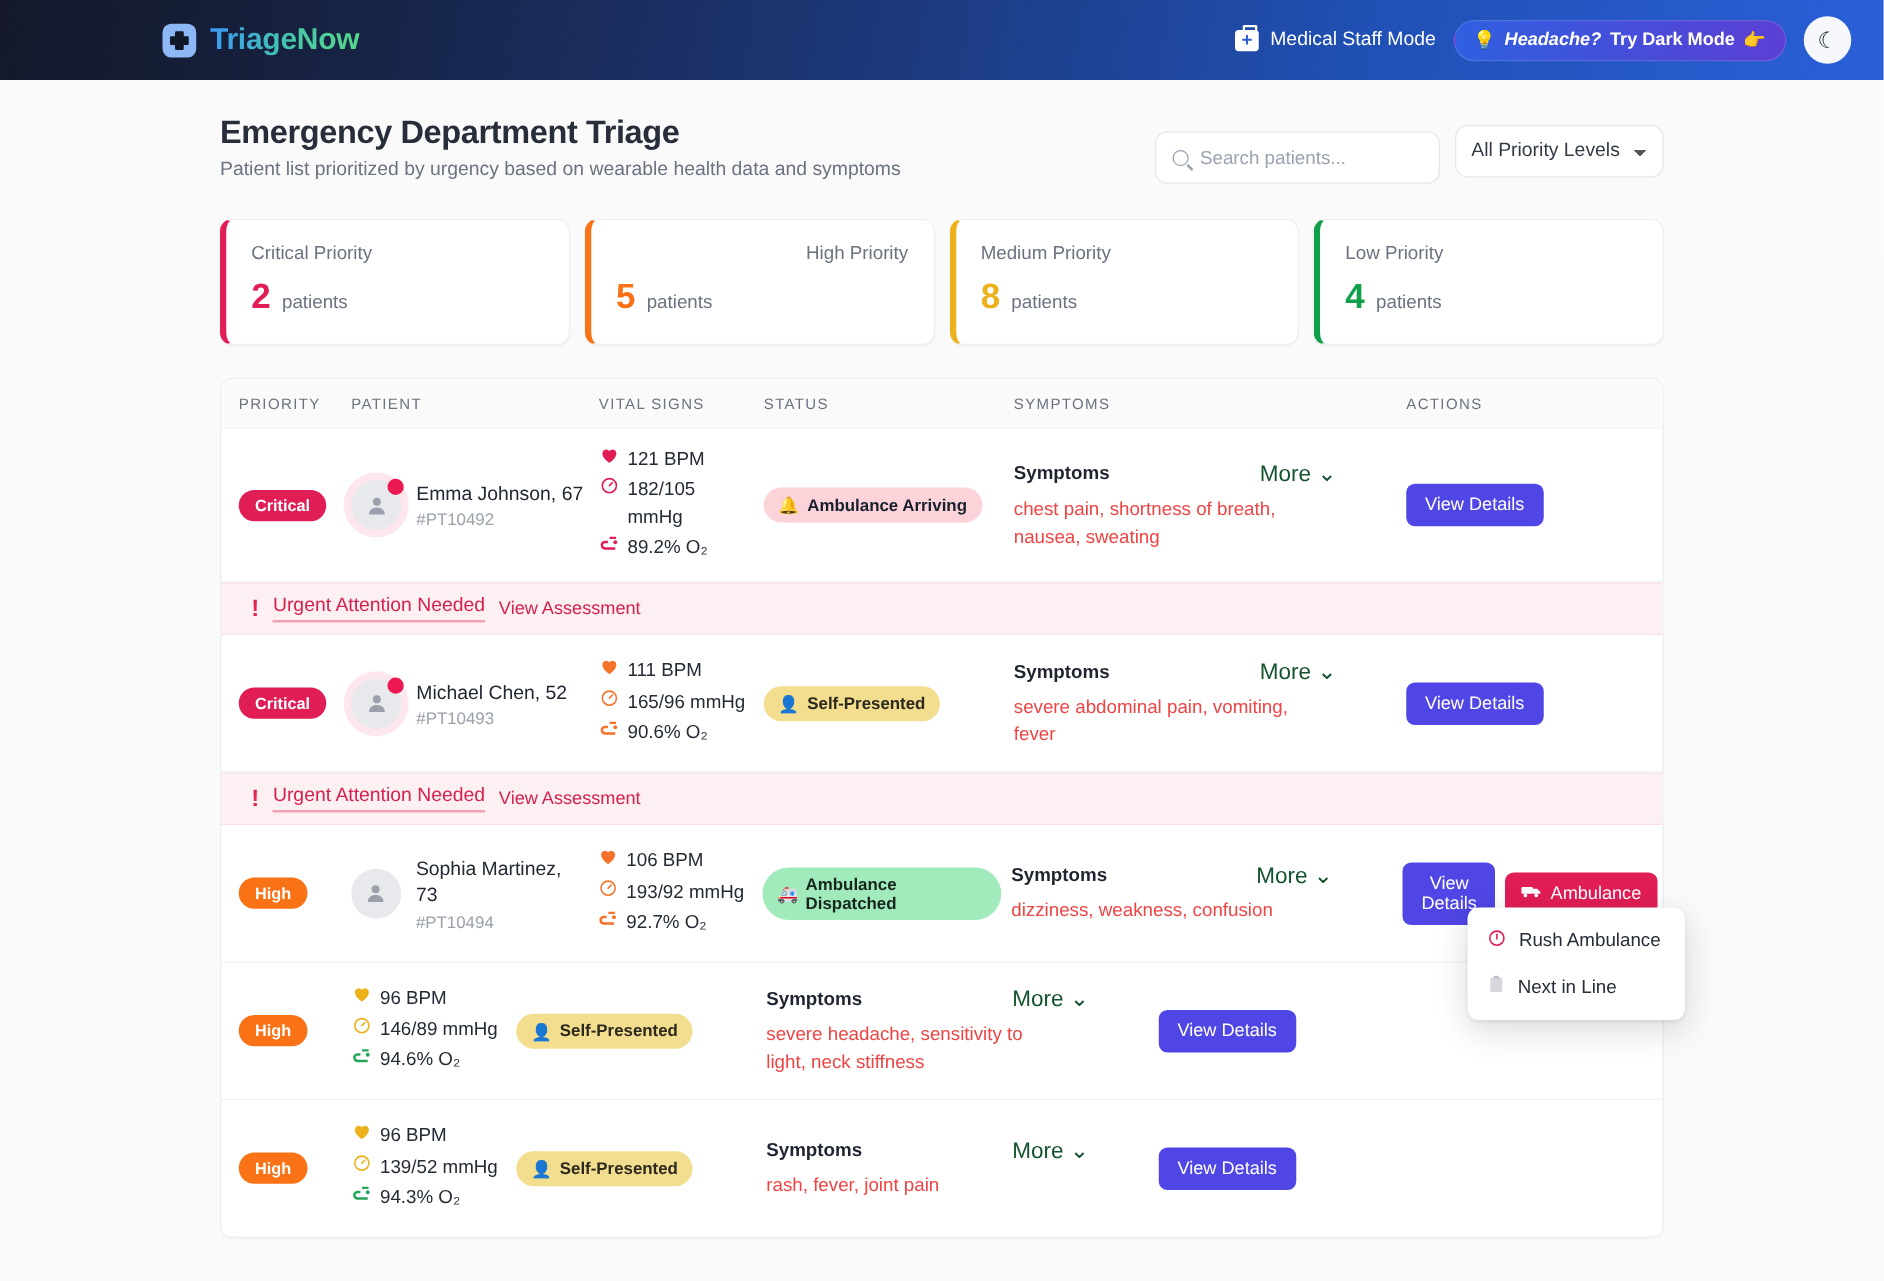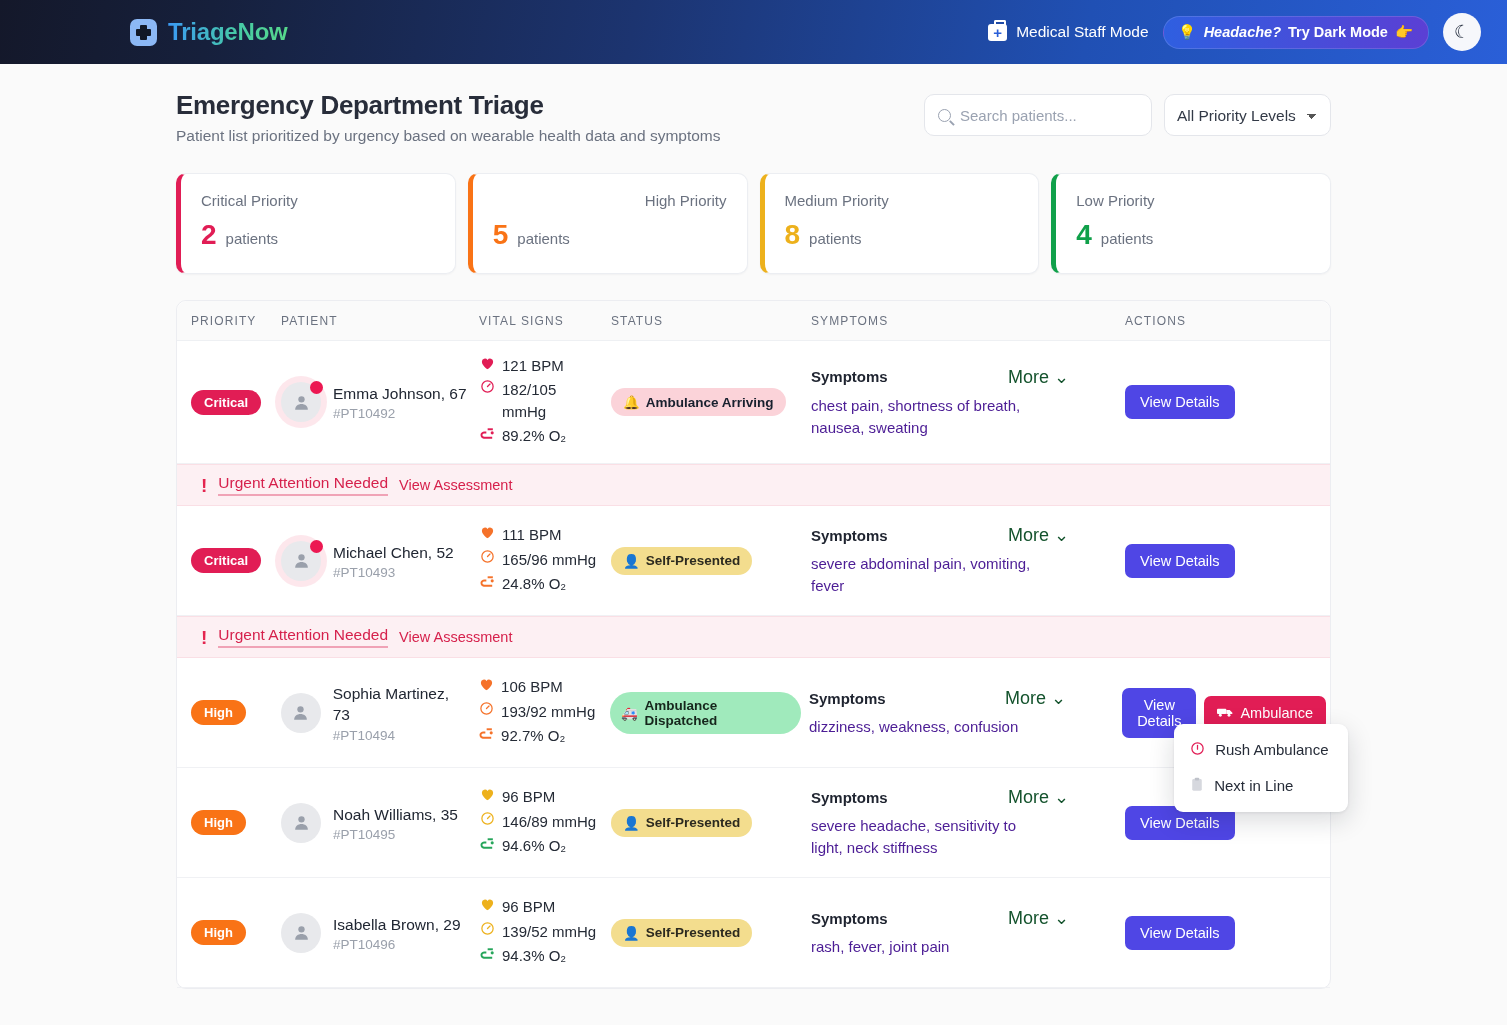--- a/index.html
+++ b/index.html
@@ -78,21 +78,21 @@
   .page { padding: 0 176px; }
   .page-head {
     display: flex; align-items: flex-start; justify-content: space-between;
     padding-top: 26px;
   }
   .page-title { font-size: 26px; font-weight: bold; color: #282d3a; letter-spacing: -0.3px; }
   .page-sub { font-size: 15.5px; color: #6b7280; margin-top: 6px; }
   .head-tools { display: flex; gap: 12px; align-items: center; padding-top: 4px; }
   .search-box {
     width: 228px; height: 42px; border: 1px solid #e4e6eb; border-radius: 10px;
-    background: #fff; display: flex; align-items: center; gap: 9px; padding: 0 13px;
+    background: #fff; display: flex; align-items: center; gap: 9px; padding: 0 13px; margin-top: 11px;
   }
   .search-box input {
     border: none; outline: none; font-size: 15px; color: #374151;
     font-family: inherit; background: transparent; width: 100%;
   }
   .search-box input::placeholder { color: #9aa2b1; }
   .mag { width: 13px; height: 13px; border: 1.8px solid #9aa2b1; border-radius: 50%; position: relative; flex: none; }
   .mag::after { content: ""; position: absolute; right: -5px; bottom: -3px; width: 6px; height: 1.8px; background: #9aa2b1; transform: rotate(45deg); }
   .priority-select {
     height: 42px; border: 1px solid #e4e6eb; border-radius: 10px; background: #fff;
@@ -173,21 +173,21 @@
     display: inline-flex; align-items: center; gap: 6px;
     padding: 6px 12px; border-radius: 999px; font-size: 13.5px; font-weight: bold;
   }
   .st-arriving   { background: #fbd3d9; color: #18202e; }
   .st-self       { background: #f3dd8e; color: #2c2a1f; }
   .st-dispatched { background: #a0eabc; color: #16261c; }
 
   .sym-head { display: flex; align-items: center; justify-content: space-between; }
   .sym-title { font-size: 15px; font-weight: bold; color: #1f2430; }
   .sym-more { font-size: 18px; color: #14532d; cursor: pointer; }
-  .sym-text { font-size: 15px; color: #4c1d95; line-height: 1.45; margin-top: 7px; max-width: 225px; }
+  .sym-text { font-size: 15px; color: #ef4444; line-height: 1.45; margin-top: 7px; max-width: 225px; }
 
   .actions-cell { display: flex; align-items: center; gap: 8px; position: relative; }
   .btn-details {
     background: #4f46e5; color: #fff; border: none; border-radius: 7px;
     padding: 9px 15px; font-size: 14.5px; font-family: inherit; cursor: pointer;
   }
   .btn-ambulance {
     background: #e11d55; color: #fff; border: none; border-radius: 7px;
     padding: 9px 13px; font-size: 14.5px; font-family: inherit; cursor: pointer;
     display: inline-flex; align-items: center; gap: 7px;
@@ -396,21 +396,21 @@
                   <path d="M12 12 L16 8" stroke="#f5722a" stroke-width="2" stroke-linecap="round"></path>
                 </svg></span>
               <span>165/96 mmHg</span>
             </div>
             <div class="vital-line">
               <span class="vi"><svg width="16" height="13" viewBox="0 0 24 20">
                   <path fill="#f5722a" d="M2 12c0-3 3-5 6-5h3v3H8c-1.5 0-3 .8-3 2.3S6.2 15 8 15h12v3H7c-3 0-5-2.5-5-6z"></path>
                   <path fill="#f5722a" d="M13 2h8v3h-8z"></path>
                   <circle cx="20" cy="9" r="2.4" fill="#f5722a"></circle>
                 </svg></span>
-              <span>24.8% O₂</span>
+              <span>90.6% O₂</span>
             </div>
           </div>
           <div class="c-status"><span class="badge-status st-self">
               <span>👤</span>
               <span>Self-Presented</span>
             </span></div>
           <div class="c-symptoms">
             <div class="sym-head">
               <span class="sym-title">Symptoms</span>
               <span class="sym-more"><span>More</span> ⌄</span>
@@ -506,36 +506,20 @@
                       <rect x="7" y="1" width="6" height="4" rx="1" fill="#bfc2ca"></rect>
                     </svg></span>
                   <span>Next in Line</span>
                 </div>
               </div>
             </div>
           </div>
         </div>
         <div class="trow">
           <div class="c-priority"><span class="badge-pri pri-high">High</span></div>
-          <div class="c-patient">
-            <div class="patient-cell">
-              <span class="avatar-wrap">
-                <span class="avatar">
-                  <svg width="19" height="19" viewBox="0 0 24 24">
-                    <circle cx="12" cy="8" r="4" fill="#9aa0ab"></circle>
-                    <path d="M4 21c0-4.4 3.6-7 8-7s8 2.6 8 7z" fill="#9aa0ab"></path>
-                  </svg>
-                </span>
-              </span>
-              <span>
-                <div class="p-name">Noah Williams, 35</div>
-                <div class="p-id">#PT10495</div>
-              </span>
-            </div>
-          </div>
           <div class="c-vitals">
             <div class="vital-line">
               <span class="vi"><svg width="15" height="14" viewBox="0 0 24 22">
                   <path fill="#edb11c" d="M12 21s-9-5.7-9-12A5 5 0 0 1 12 6a5 5 0 0 1 9 3c0 6.3-9 12-9 12z"></path>
                 </svg></span>
               <span>96 BPM</span>
             </div>
             <div class="vital-line">
               <span class="vi"><svg width="15" height="15" viewBox="0 0 24 24">
                   <circle cx="12" cy="12" r="9" fill="none" stroke="#edb11c" stroke-width="2"></circle>
@@ -564,36 +548,20 @@
             <div class="sym-text">severe headache, sensitivity to light, neck stiffness</div>
           </div>
           <div class="c-actions">
             <div class="actions-cell">
               <button class="btn-details">View Details</button>
             </div>
           </div>
         </div>
         <div class="trow">
           <div class="c-priority"><span class="badge-pri pri-high">High</span></div>
-          <div class="c-patient">
-            <div class="patient-cell">
-              <span class="avatar-wrap">
-                <span class="avatar">
-                  <svg width="19" height="19" viewBox="0 0 24 24">
-                    <circle cx="12" cy="8" r="4" fill="#9aa0ab"></circle>
-                    <path d="M4 21c0-4.4 3.6-7 8-7s8 2.6 8 7z" fill="#9aa0ab"></path>
-                  </svg>
-                </span>
-              </span>
-              <span>
-                <div class="p-name">Isabella Brown, 29</div>
-                <div class="p-id">#PT10496</div>
-              </span>
-            </div>
-          </div>
           <div class="c-vitals">
             <div class="vital-line">
               <span class="vi"><svg width="15" height="14" viewBox="0 0 24 22">
                   <path fill="#edb11c" d="M12 21s-9-5.7-9-12A5 5 0 0 1 12 6a5 5 0 0 1 9 3c0 6.3-9 12-9 12z"></path>
                 </svg></span>
               <span>96 BPM</span>
             </div>
             <div class="vital-line">
               <span class="vi"><svg width="15" height="15" viewBox="0 0 24 24">
                   <circle cx="12" cy="12" r="9" fill="none" stroke="#edb11c" stroke-width="2"></circle>

